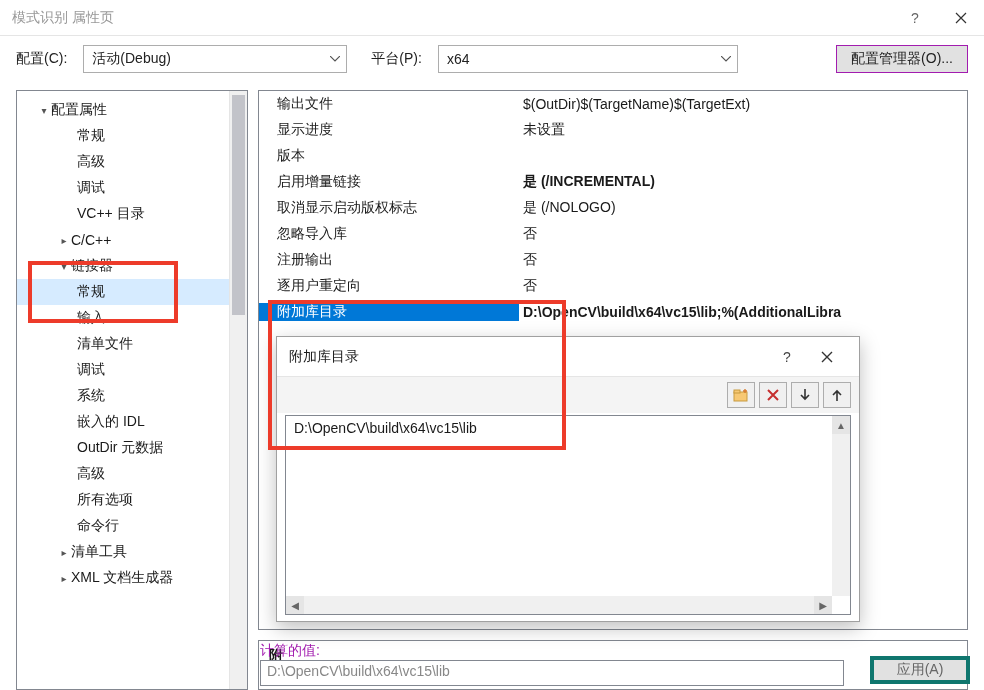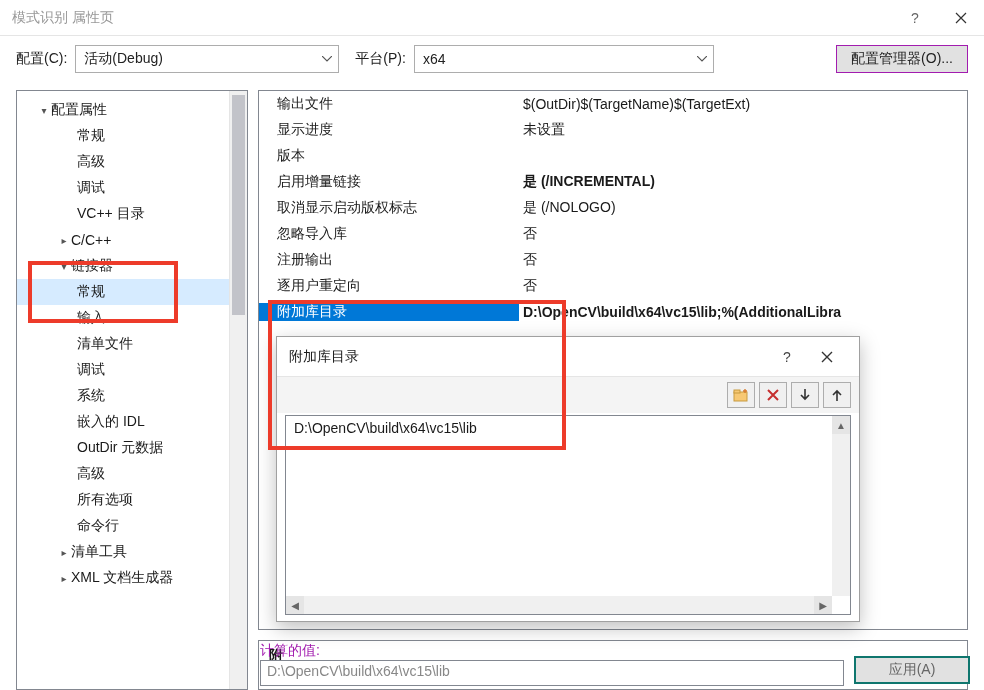--- a/index.html
+++ b/index.html
@@ -3,21 +3,21 @@
 <meta charset="utf-8">
 <style>
   * { box-sizing: border-box; margin: 0; padding: 0; font-family: "Microsoft YaHei", "Segoe UI", sans-serif; font-size: 14px; }
   body { background: #ffffff; width: 984px; height: 690px; overflow: hidden; position: relative; }
 
   .titlebar { height: 36px; display: flex; align-items: center; padding-left: 12px; background: #ffffff; border-bottom: 1px solid #e5e5e5; }
   .titlebar-text { color: #999999; }
   .titlebar-spacer { flex: 1; }
   .titlebar-btn { width: 46px; height: 36px; display: flex; align-items: center; justify-content: center; color: #666; }
 
-  .toolbar { height: 46px; display: flex; align-items: center; padding: 0 16px; gap: 8px; }
+  .toolbar { height: 46px; display: flex; align-items: center; padding: 0 16px; gap: 16px; }
   .toolbar label { color: #222; }
   .combo { border: 1px solid #adadad; background: #fff; height: 28px; display: flex; align-items: center; padding: 0 8px; color: #222; position: relative; }
   .combo .arrow { position: absolute; right: 6px; top: 50%; transform: translateY(-50%); }
   .combo-config { width: 264px; }
   .combo-platform { width: 300px; }
   .btn { border: 1px solid #a21caf; background: #e1e1e1; height: 28px; padding: 0 14px; display: flex; align-items: center; color: #222; }
 
   .main { display: flex; position: absolute; top: 90px; left: 16px; right: 16px; bottom: 0; gap: 10px; }
 
   .tree-wrap { width: 232px; border: 1px solid #828790; position: relative; background: #fff; display:flex; }
@@ -37,21 +37,21 @@
   .prop-name { width: 260px; padding-left: 18px; color: #1a1a1a; }
   .prop-val { flex: 1; padding-left: 4px; color: #1a1a1a; }
   .prop-val.bold { font-weight: 700; }
   .prop-row.selected .prop-name { background: #0078d7; color: #fff; }
 
   .desc-box { border: 1px solid #828790; background: #fff; padding: 6px 10px; }
   .desc-title { font-weight: 700; color: #1a1a1a; }
   .desc-sub { color: #1a1a1a; }
 
   .bottom-buttons { position:absolute; right: 14px; bottom: 6px; display:flex; gap:8px; }
-  .bottom-buttons .btn2 { width:116px; height:28px; border:2px solid #0f766e; background:#e1e1e1; display:flex; align-items:center; justify-content:center; color:#666; }
+  .bottom-buttons .btn2 { width:100px; height:28px; border:4px solid #0f766e; background:#e1e1e1; display:flex; align-items:center; justify-content:center; color:#666; }
 
   .computed { position:absolute; bottom: 4px; left: 260px; right: 140px; }
   .computed-label { color:#a21caf; margin-bottom:0; }
   .computed-box { border:1px solid #828790; background:#fff; height:26px; padding:2px 6px; color:#888; overflow:hidden; }
 
   
   .popup { position: absolute; left: 276px; top: 336px; width: 584px; background: #ffffff; border: 1px solid #a0a0a0; box-shadow: 0 6px 18px rgba(0,0,0,0.25); }
   .popup-title { height: 40px; display:flex; align-items:center; padding: 0 12px; border-bottom:1px solid #e5e5e5; }
   .popup-title-text { color:#1a1a1a; }
   .popup-title .spacer { flex:1; }

